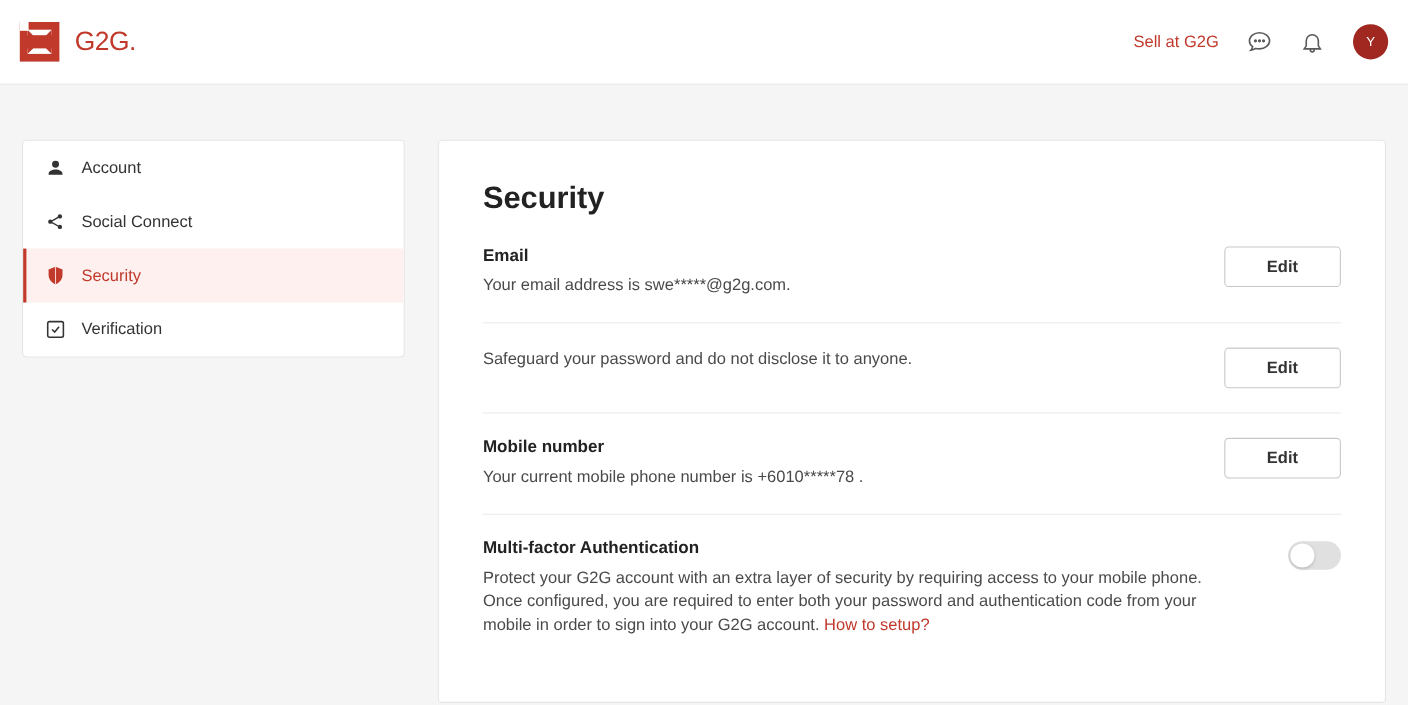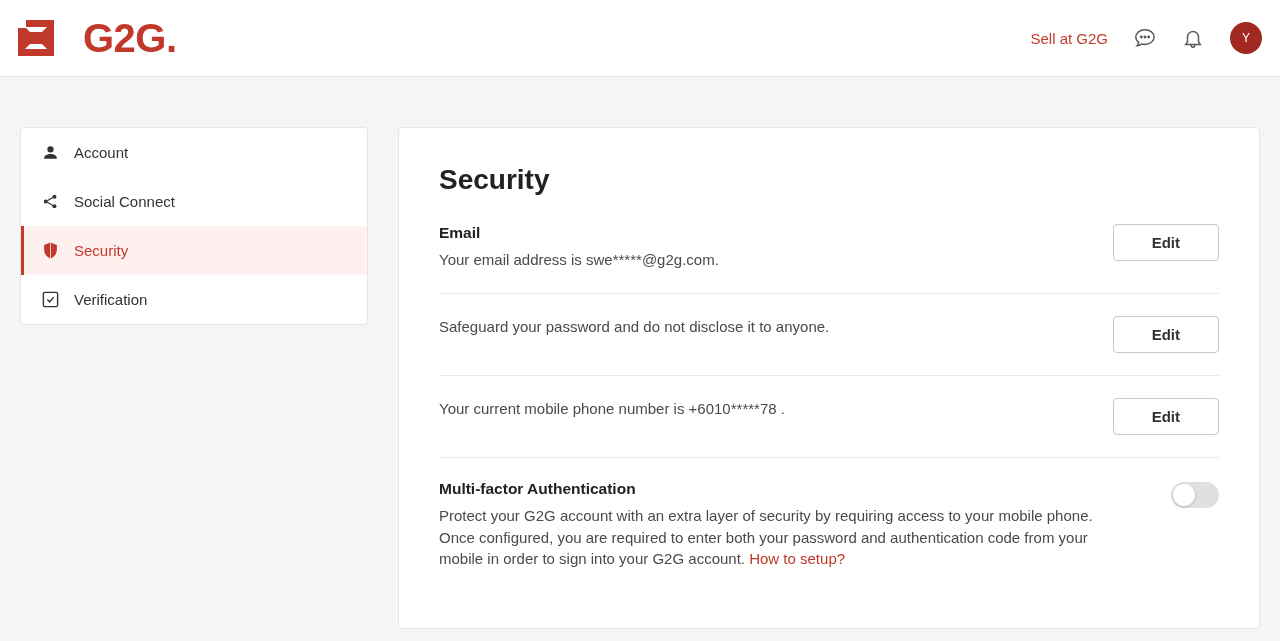--- a/index.html
+++ b/index.html
@@ -33,25 +33,24 @@
       border-right-color: #c1392b;
       border-left-color: #c1392b;
     }
     .logo-icon::after {
       content: "";
       position: absolute;
       top: 0; left: 0; width: 8px; height: 8px;
       background: #fff;
     }
     .logo-text {
-      font-size: 40px;
-      font-weight: 700;
+      font-size: 24px;
+      font-weight: 400;
       color: #c1392b;
       letter-spacing: -0.5px;
-      margin-left: 15px;
     }
     .logo-dot { color: #c1392b; }
     .header-right { display: flex; align-items: center; gap: 26px; }
     .sell-link { color: #c1392b; font-size: 15px; text-decoration: none; }
     .hdr-icon { width: 22px; height: 22px; color: #5a5a5a; cursor: pointer; }
     .avatar {
       width: 32px; height: 32px; border-radius: 50%;
       background: #a02820;
       color: #fff; display: flex; align-items: center; justify-content: center;
       font-size: 12px; font-weight: 500;
@@ -203,20 +202,21 @@
 
     <div class="sec-row">
       <div class="sec-info">
         <div class="sec-desc">Safeguard your password and do not disclose it to anyone.</div>
       </div>
       <button class="edit-btn">Edit</button>
     </div>
 
     <div class="sec-row">
       <div class="sec-info">
+        <div class="sec-label">Mobile number</div>
         <div class="sec-desc">Your current mobile phone number is +6010*****78 .</div>
       </div>
       <button class="edit-btn">Edit</button>
     </div>
 
     <div class="sec-row">
       <div class="sec-info">
         <div class="sec-label">Multi-factor Authentication</div>
         <div class="sec-desc">
           <span>Protect your G2G account with an extra layer of security by requiring access to your mobile phone. Once configured, you are required to enter both your password and authentication code from your mobile in order to sign into your G2G account. </span><a href="#">How to setup?</a>

